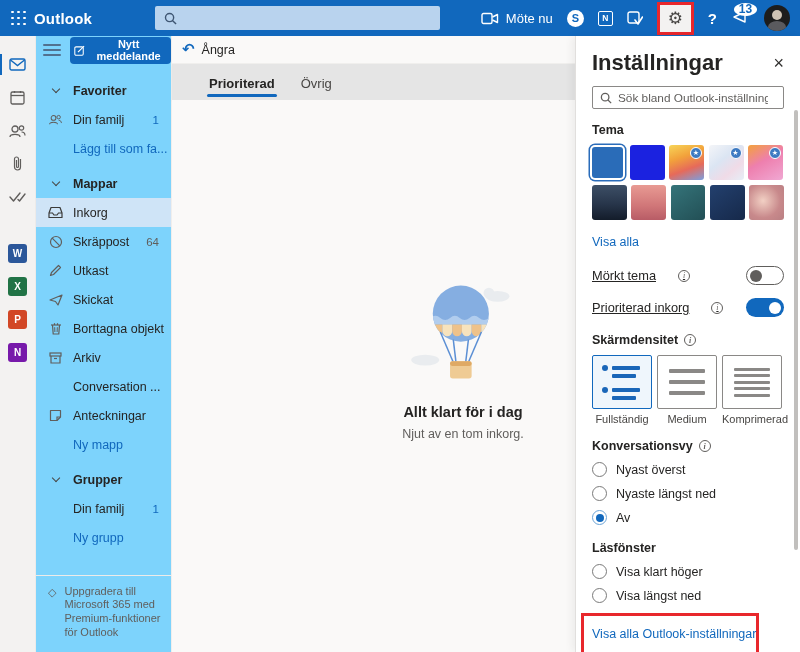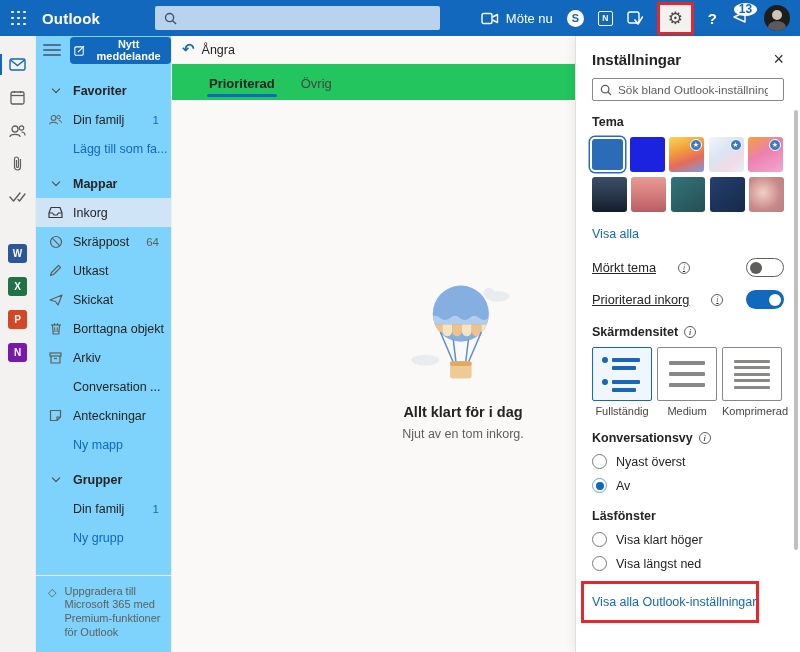--- a/index.html
+++ b/index.html
@@ -3,21 +3,21 @@
 <meta charset="utf-8">
 <style>
   * { margin:0; padding:0; box-sizing:border-box; }
   html,body { width:800px; height:652px; overflow:hidden; font-family:"Liberation Sans","DejaVu Sans",sans-serif; background:#faf9f8; }
   .app { width:800px; height:652px; display:flex; flex-direction:column; }
 
   
   .hdr { height:36px; background:#1168bd; display:flex; align-items:center; color:#fff; position:relative; flex:0 0 36px; }
   .waffle { width:15px; height:15px; margin-left:11px; display:grid; grid-template-columns:repeat(3,1fr); gap:3px; cursor:pointer; }
   .waffle span { width:2.6px; height:2.6px; background:#fff; border-radius:50%; }
-  .brand { font-size:15px; font-weight:bold; margin-left:16px; letter-spacing:.2px; }
+  .brand { font-size:15px; font-weight:bold; margin-left:8px; letter-spacing:.2px; }
   .hsearch { position:absolute; left:155px; top:6px; width:285px; height:24px; background:#b9d3ee; border-radius:2px; display:flex; align-items:center; padding-left:9px; gap:7px; }
   .hsearch svg { flex:0 0 auto; }
   .hsearch input { border:none; outline:none; background:transparent; font-size:12.5px; color:#2f4560; width:220px; font-family:inherit; }
   .hsearch input::placeholder { color:#3e5572; }
   .hright { margin-left:auto; display:flex; align-items:center; gap:14px; padding-right:10px; }
   .meetnow { display:flex; align-items:center; gap:7px; font-size:13px; cursor:pointer; }
   .skype { width:17px; height:17px; border-radius:50%; background:#fff; color:#1168bd; font-size:11px; font-weight:bold; display:flex; align-items:center; justify-content:center; cursor:pointer; }
   .sqicon { width:15px; height:15px; border:1.4px solid #fff; border-radius:2px; color:#fff; font-size:8.5px; font-weight:bold; display:flex; align-items:center; justify-content:center; cursor:pointer; }
   .gearbox { border:3px solid #e8272c; background:#f3f2f1; width:37px; height:33px; display:flex; align-items:center; justify-content:center; }
   .gear { font-size:17px; color:#484644; font-family:"DejaVu Sans",sans-serif; cursor:pointer; line-height:1; }
@@ -55,33 +55,33 @@
   .srow .cnt.blue { color:#1168bd; }
   .chev { width:6px; height:6px; border-right:1.5px solid #484644; border-bottom:1.5px solid #484644; transform:rotate(45deg); margin-top:-3px; }
   .upgrade { margin-top:auto; border-top:1px solid #edebe9; padding:9px 10px 12px 12px; display:flex; gap:8px; font-size:11px; color:#605e5c; line-height:1.26; }
   .gem { color:#605e5c; flex:0 0 auto; margin-top:1px; }
 
   
   .main { flex:1; display:flex; flex-direction:column; min-width:0; }
   .toolbar { height:28px; flex:0 0 28px; display:flex; align-items:center; padding-left:10px; gap:7px; border-bottom:1px solid #f0efed; }
   .undo-g { color:#1168bd; font-size:15px; font-weight:bold; line-height:1; font-family:"DejaVu Sans",sans-serif; }
   .undo-t { font-size:12.5px; color:#252423; cursor:pointer; }
-  .tabs { height:36px; flex:0 0 36px; background:#22c55e; display:flex; align-items:flex-end; padding-left:37px; gap:26px; box-shadow:0 1px 2px rgba(0,0,0,.05); }
+  .tabs { height:36px; flex:0 0 36px; background:#e5e5e5; display:flex; align-items:flex-end; padding-left:37px; gap:26px; box-shadow:0 1px 2px rgba(0,0,0,.05); }
   .tab { font-size:13px; color:#484644; padding-bottom:9px; position:relative; cursor:pointer; }
   .tab.active { font-weight:bold; color:#252423; }
   .tab.active::after { content:""; position:absolute; left:-2px; right:-2px; bottom:3px; height:3px; background:#1168bd; border-radius:2px; }
   .content { flex:1; background:#faf9f8; position:relative; }
   .empty { position:absolute; left:201px; top:178px; width:180px; text-align:center; }
   .empty-title { font-size:14.5px; font-weight:bold; color:#252423; margin-top:14px; }
   .empty-sub { font-size:12.5px; color:#605e5c; margin-top:7px; }
 
   
   .settings { width:225px; flex:0 0 225px; background:#fff; border-left:1px solid #e1dfdd; box-shadow:-3px 0 8px rgba(0,0,0,.06); padding:0 16px; position:relative; overflow:hidden; }
   .s-head { margin-top:14px; display:flex; align-items:center; justify-content:space-between; }
-  .s-title { font-size:15px; font-weight:bold; color:#252423; }
+  .s-title { font-size:22px; font-weight:bold; color:#252423; }
   .s-close { font-size:18px; color:#323130; cursor:pointer; line-height:1; }
   .s-search { margin-top:10px; height:23px; border:1px solid #8a8886; border-radius:2px; display:flex; align-items:center; padding-left:7px; gap:6px; }
   .s-search input { border:none; outline:none; font-size:11.8px; color:#252423; width:150px; font-family:inherit; }
   .s-search input::placeholder { color:#605e5c; }
   .s-label { margin-top:14px; font-size:12.5px; font-weight:bold; color:#252423; display:flex; align-items:center; gap:6px; }
   .tilerow { margin-top:8px; display:flex; gap:4.5px; }
   .tilerow.second { margin-top:5px; }
   .tile { width:35px; height:35px; border-radius:3px; position:relative; cursor:pointer; }
   .tile.sel { width:31px; height:31px; margin:2px 2px 0 0; box-shadow:0 0 0 2px #fff, 0 0 0 3.5px #2a6cba; }
   .starb { position:absolute; top:2px; right:2px; width:12px; height:12px; background:#3d7ac2; border:1px solid #fff; border-radius:50%; color:#fff; font-size:7px; display:flex; align-items:center; justify-content:center; }
@@ -510,20 +510,24 @@
 
       <div class="s-label" style="margin-top:14px">
         <span>Konversationsvy</span>
         <span class="info">i</span>
       </div>
       <div class="radiorow">
         <span class="radio"></span>
         <span>Nyast överst</span>
       </div>
       <div class="radiorow">
+        <span class="radio"></span>
+        <span>Nyaste längst ned</span>
+      </div>
+      <div class="radiorow">
         <span class="radio sel"></span>
         <span>Av</span>
       </div>
 
       <div class="s-label" style="margin-top:16px">Läsfönster</div>
       <div class="radiorow">
         <span class="radio"></span>
         <span>Visa klart höger</span>
       </div>
       <div class="radiorow">

